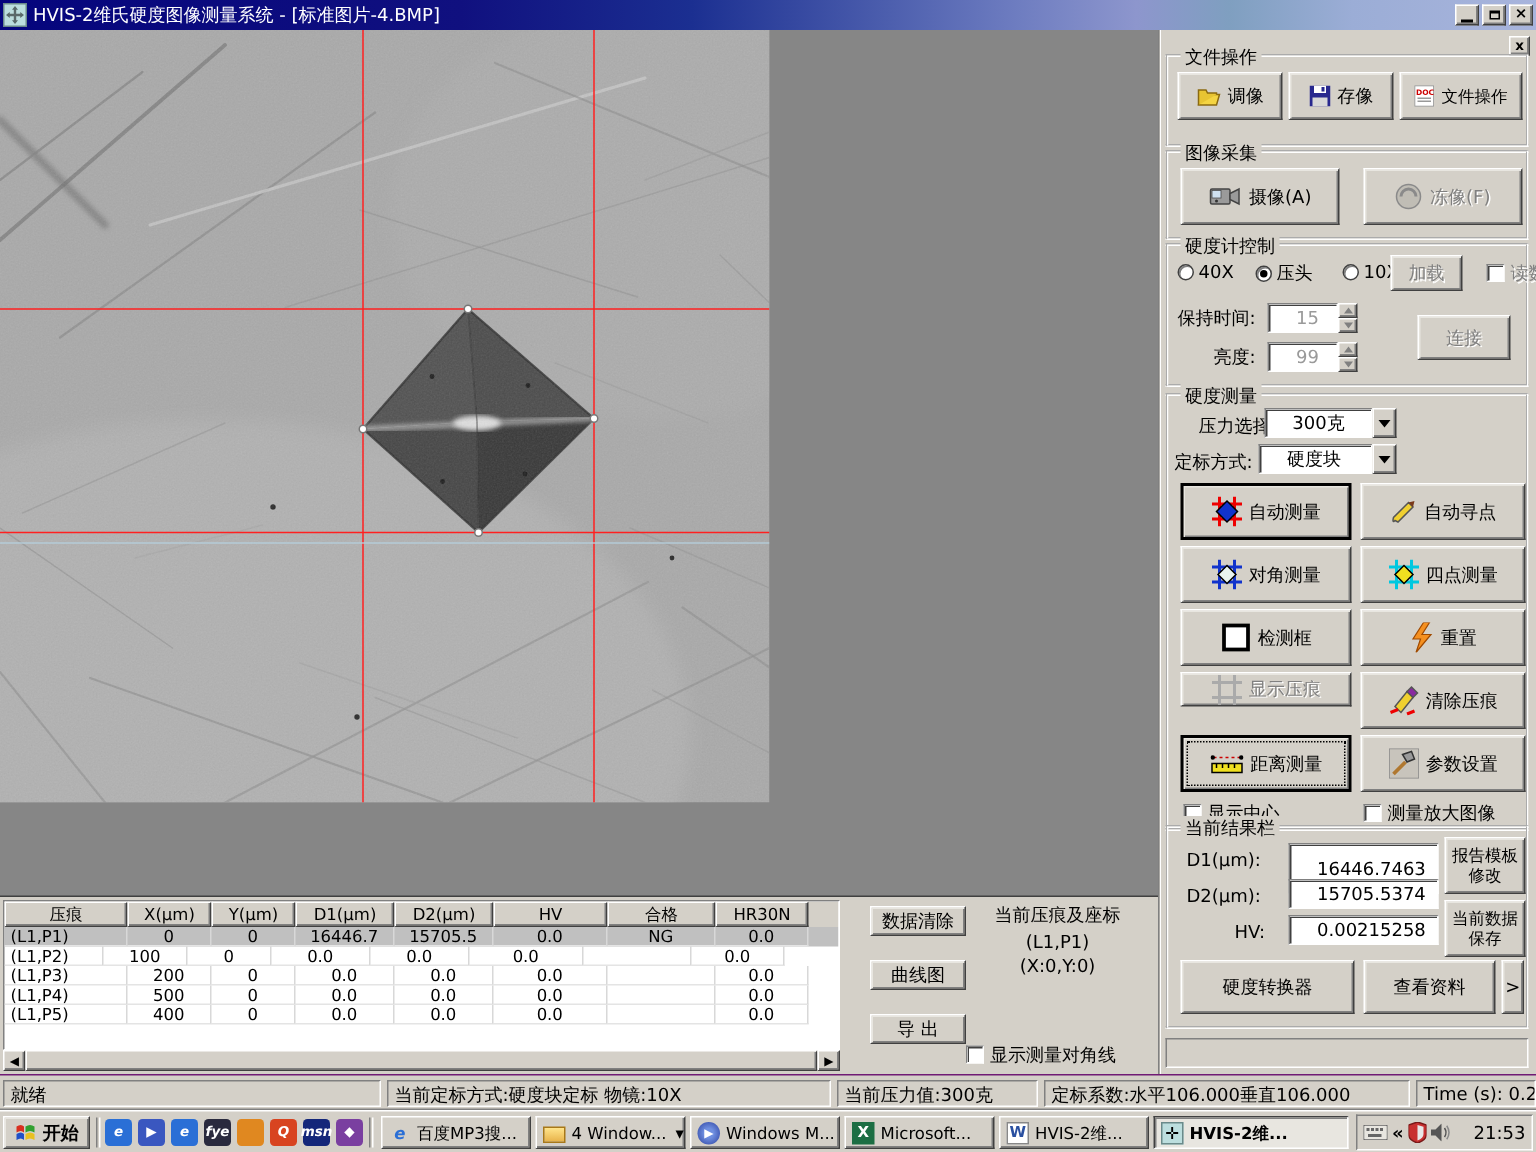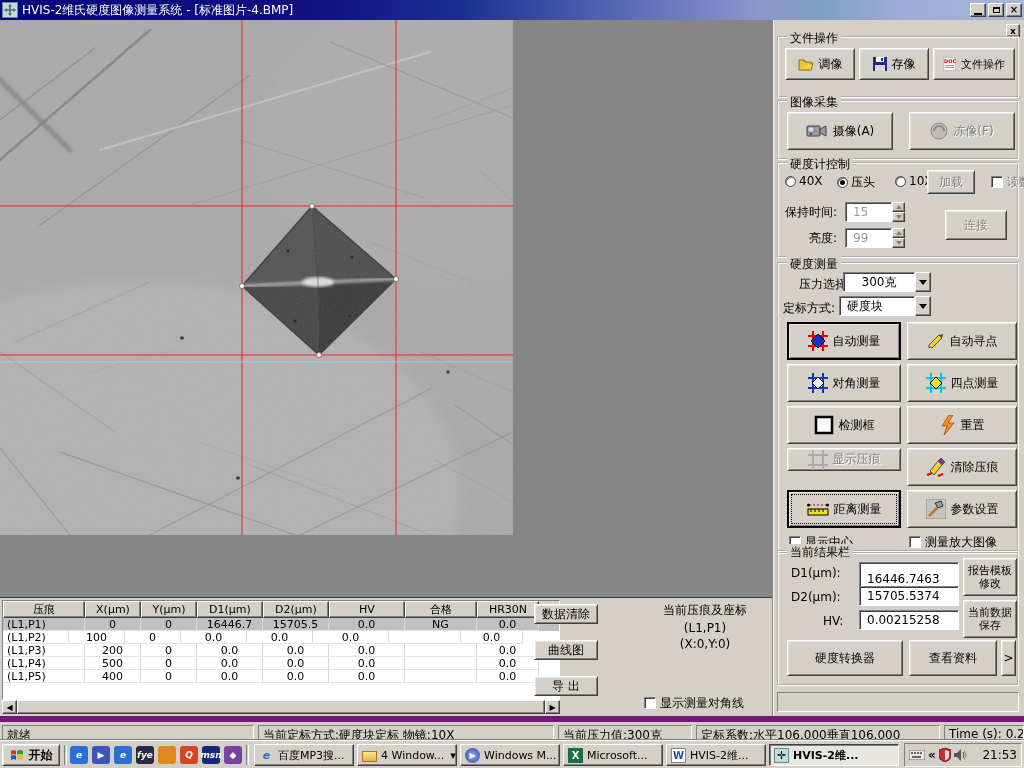--- a/index.html
+++ b/index.html
@@ -50,21 +50,21 @@
     border-color:#fff #404040 #404040 #fff; box-shadow:inset -1px -1px 0 #808080; }
 
   .btn { background:#d4d0c8; border:1px solid; border-color:#fff #404040 #404040 #fff;
     box-shadow:inset 1px 1px 0 #e8e6e0, inset -1px -1px 0 #808080;
     display:flex; align-items:center; justify-content:center; gap:5px;
     font-size:12px; cursor:default; }
   .btn.bold-border { border:2px solid #000; }
   .btn.focus-dotted { outline:1px dotted #000; outline-offset:-5px; }
   .btn.disabled, .disabled-text { color:#808080; text-shadow:1px 1px 0 #fff; }
 
-  #sidebtns .btn { position:absolute; left:534px; width:64px; height:20px; }
+  #sidebtns .btn { position:absolute; left:580px; width:64px; height:20px; }
 
   #indentinfo { position:absolute; left:640px; top:2px; width:130px; height:114px; font-size:12px; }
   #indentinfo .line { text-align:center; margin-top:2px; white-space:nowrap; }
 
   
   #rightpanel { position:absolute; left:772px; top:20px; width:252px; height:696px;
     background:#d4d0c8; border-left:1px solid #808080; box-shadow:inset 1px 0 0 #fff; }
   .group { position:absolute; left:4px; width:242px; border:2px groove #fff; }
   .group > .glabel { position:absolute; top:-8px; left:8px; background:#d4d0c8;
     padding:0 3px; font-size:12px; white-space:nowrap; }
@@ -76,21 +76,21 @@
   .radio { width:11px; height:11px; border-radius:50%; background:#fff;
     border:1px solid #404040; box-shadow:inset 1px 1px 0 #808080; display:inline-block;
     vertical-align:-2px; margin-right:3px; position:relative; }
   .radio.checked::after { content:""; position:absolute; left:2px; top:2px;
     width:5px; height:5px; border-radius:50%; background:#000; }
   .checkbox { width:12px; height:12px; background:#fff; border:1px solid;
     border-color:#808080 #fff #fff #808080; box-shadow:inset 1px 1px 0 #404040;
     display:inline-block; vertical-align:-2px; margin-right:4px; }
   .field { background:#fff; border:1px solid; border-color:#808080 #fff #fff #808080;
     box-shadow:inset 1px 1px 0 #404040; font-size:12px; display:flex;
-    align-items:center; padding:0 7px; overflow:hidden; white-space:nowrap; }
+    align-items:center; padding:0 18px; overflow:hidden; white-space:nowrap; }
   .field.gray { color:#9a9a9a; }
   .spin { display:flex; flex-direction:column; width:13px; }
   .spin .sb { flex:1; background:#d4d0c8; border:1px solid;
     border-color:#fff #404040 #404040 #fff; box-shadow:inset -1px -1px 0 #808080;
     display:flex; align-items:center; justify-content:center; }
   .tri-up { width:0; height:0; border-left:3px solid transparent;
     border-right:3px solid transparent; border-bottom:4px solid #808080; }
   .tri-dn { width:0; height:0; border-left:3px solid transparent;
     border-right:3px solid transparent; border-top:4px solid #808080; }
   .combo { display:flex; }
@@ -98,21 +98,21 @@
   .combo .cbtn { width:16px; background:#d4d0c8; border:1px solid;
     border-color:#fff #404040 #404040 #fff; box-shadow:inset -1px -1px 0 #808080;
     display:flex; align-items:center; justify-content:center; }
   .tri-black { width:0; height:0; border-left:4px solid transparent;
     border-right:4px solid transparent; border-top:5px solid #000; }
   .abs { position:absolute; }
   .lbl { position:absolute; white-space:nowrap; }
 
   
   #statusbar { position:absolute; left:0; top:716px; width:1024px; height:24px;
-    background:#d4d0c8; border-top:6px solid #701a75; }
+    background:#d4d0c8; border-top:1px solid #701a75; }
   .sseg { position:absolute; top:3px; height:18px; border:1px solid;
     border-color:#808080 #fff #fff #808080; padding:1px 4px; font-size:12px;
     white-space:nowrap; overflow:hidden; }
 
   
   #taskbar { position:absolute; left:0; top:740px; width:1024px; height:28px;
     background:#d4d0c8; border-top:1px solid #fff; box-shadow:0 -1px 0 #808080; }
   #startbtn { position:absolute; left:2px; top:3px; width:58px; height:22px;
     font-weight:bold; font-size:12px; }
   .tb-divider { position:absolute; top:4px; width:3px; height:20px;

